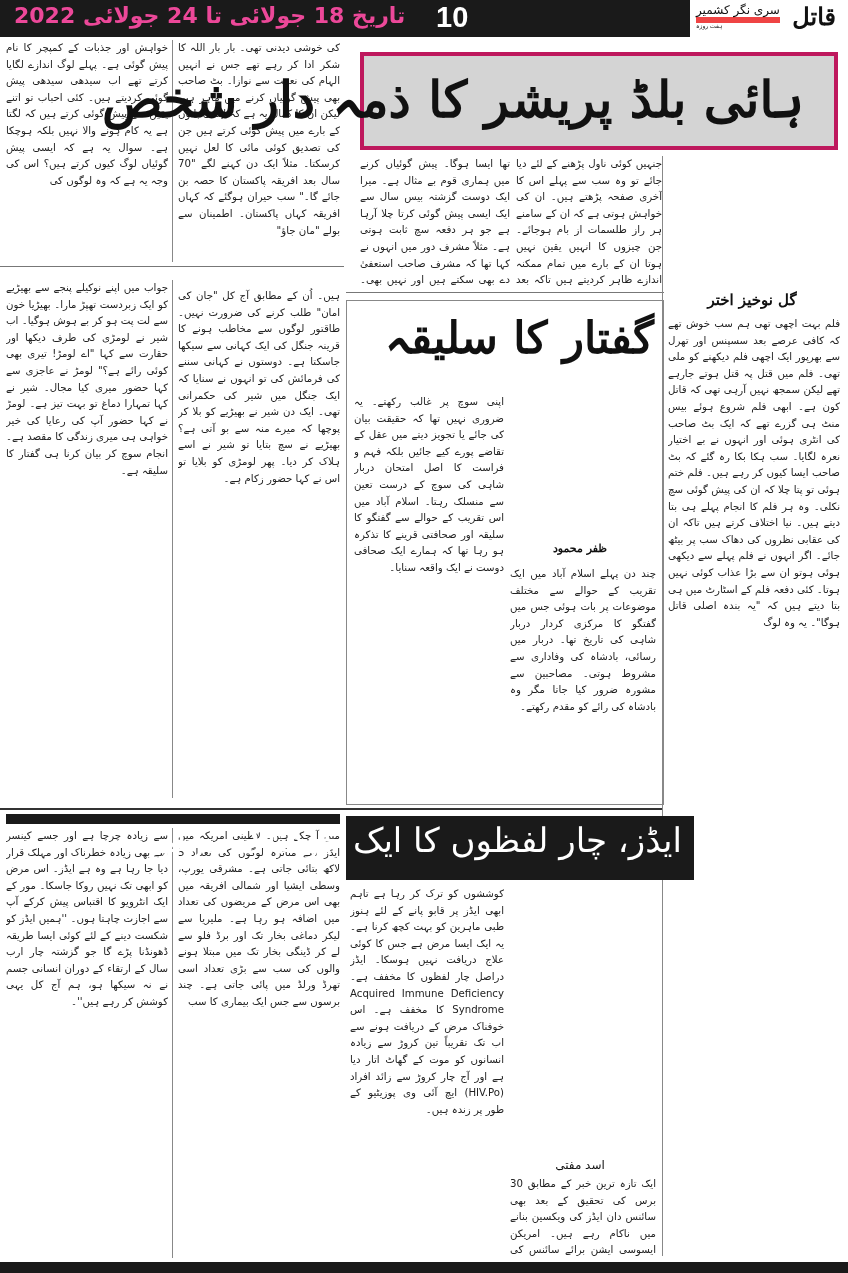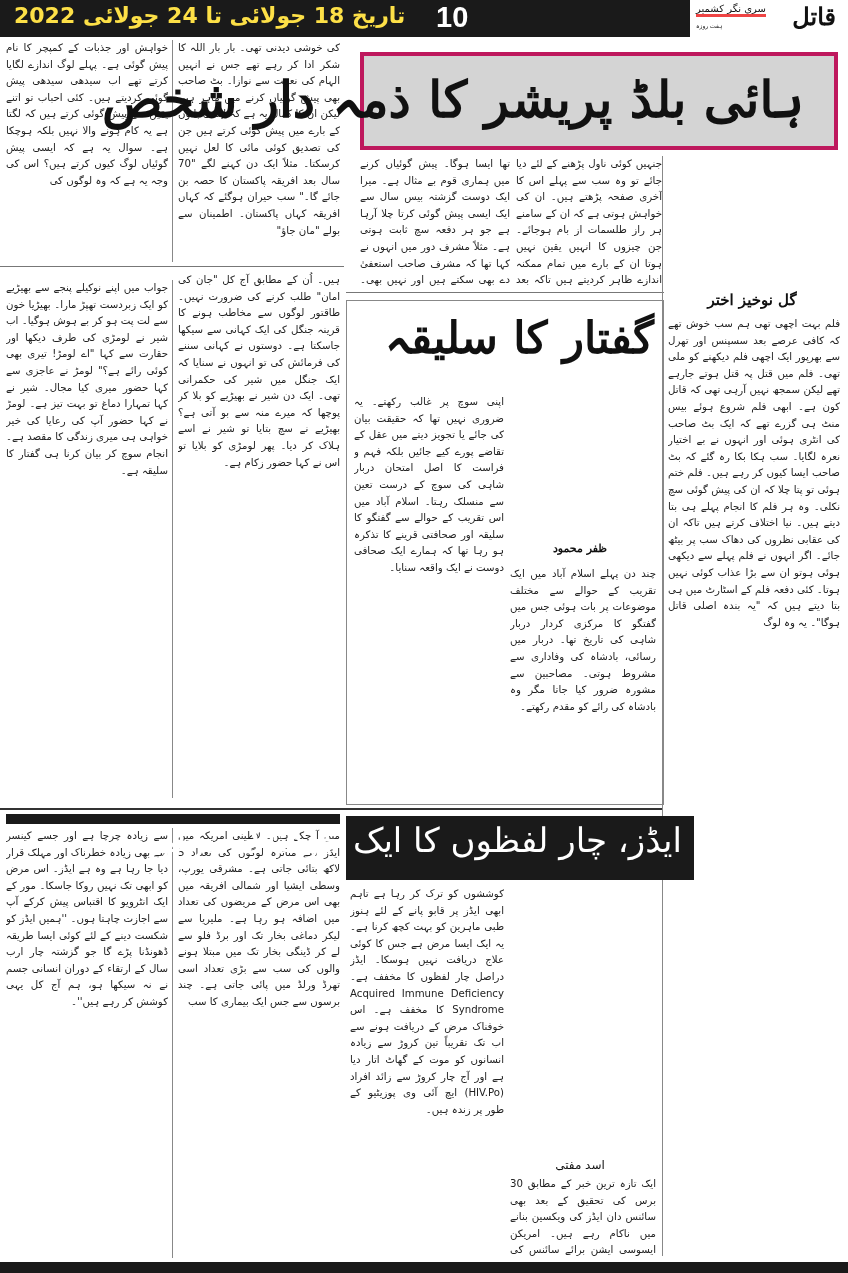--- a/index.html
+++ b/index.html
@@ -1,23 +1,23 @@
 <!DOCTYPE html>
 <html><head>
 <meta charset="utf-8">
 <style>
 *{box-sizing:border-box;margin:0;padding:0}
 body{width:848px;height:1273px;background:#fff;position:relative;overflow:hidden;font-family:"DejaVu Sans",sans-serif;color:#111}
 .abs{position:absolute}
 #masthead{left:0;top:0;width:848px;height:37px;background:#1a1a1a}
-#mast-date{left:14px;top:3px;color:#fde047;font-weight:bold;font-size:22px;direction:rtl;font-family:"DejaVu Sans",sans-serif;white-space:nowrap}
+#mast-date{left:14px;top:3px;color:#ec4899;font-weight:bold;font-size:22px;direction:rtl;font-family:"DejaVu Sans",sans-serif;white-space:nowrap}
 #mast-page{left:436px;top:1px;color:#fff;font-weight:bold;font-size:29px;font-family:"Liberation Sans",sans-serif}
 #mast-logo{left:690px;top:0;width:158px;height:37px;background:#fff}
 #mast-logo .logo-word{position:absolute;right:12px;top:2px;font-size:24px;font-weight:bold;color:#111;direction:rtl;font-family:"DejaVu Serif",serif}
-#mast-logo .logo-sub{position:absolute;left:6px;top:3px;font-size:10px;direction:rtl;border-bottom:3px solid #ef4444}
+#mast-logo .logo-sub{position:absolute;left:6px;top:3px;font-size:12px;direction:rtl;border-bottom:6px solid #ef4444}
 #mast-logo .logo-sub2{position:absolute;left:6px;top:22px;font-size:6px;direction:rtl}
 .col{position:absolute;direction:rtl;text-align:justify;font-size:10.2px;line-height:16.6px;color:#222;overflow:hidden;font-family:"DejaVu Sans",sans-serif}
 .col p{margin:0}
 .vrule{position:absolute;width:1px;background:#888}
 .hrule{position:absolute;height:1px;background:#777}
 #title-box{left:360px;top:52px;width:478px;height:98px;background:#d4d4d4;border:4px solid #be185d}
 #title-box span{position:absolute;right:30px;top:14px;font-size:50px;font-weight:bold;direction:rtl;font-family:"DejaVu Serif",serif;color:#111;white-space:nowrap}
 #gulnoor-byline{left:664px;top:291px;width:176px;text-align:center;font-size:15px;font-weight:bold;direction:rtl;font-family:"DejaVu Serif",serif}
 #guftar-box{left:346px;top:300px;width:318px;height:505px;border:1px solid #888}
 #guftar-title{left:350px;top:312px;width:304px;text-align:right;font-size:44px;font-weight:bold;direction:rtl;font-family:"DejaVu Serif",serif;white-space:nowrap}
@@ -62,21 +62,21 @@
 <div class="vrule" style="left:662px;top:156px;height:1100px"></div>
 <div id="gulnoor-byline" class="abs">گل نوخیز اختر</div>
 <div class="col" style="left:668px;top:316px;width:172px;height:940px">
     <p>فلم بہت اچھی تھی ہم سب خوش تھے کہ کافی عرصے بعد سسپنس اور تھرل سے بھرپور ایک اچھی فلم دیکھنے کو ملی تھی۔ فلم میں قتل پہ قتل ہوتے جارہے تھے لیکن سمجھ نہیں آرہی تھی کہ قاتل کون ہے۔ ابھی فلم شروع ہوئے بیس منٹ ہی گزرے تھے کہ ایک بٹ صاحب کی انٹری ہوئی اور انہوں نے بے اختیار نعرہ لگایا۔ سب ہکا بکا رہ گئے کہ بٹ صاحب ایسا کیوں کر رہے ہیں۔ فلم ختم ہوئی تو پتا چلا کہ ان کی پیش گوئی سچ نکلی۔ وہ ہر فلم کا انجام پہلے ہی بتا دیتے ہیں۔ نیا اختلاف کرتے ہیں تاکہ ان کی عقابی نظروں کی دھاک سب پر بیٹھ جائے۔ اگر انہوں نے فلم پہلے سے دیکھی ہوئی ہوتو ان سے بڑا عذاب کوئی نہیں ہوتا۔ کئی دفعہ فلم کے اسٹارٹ میں ہی بتا دیتے ہیں کہ "یہ بندہ اصلی قاتل ہوگا"۔ یہ وہ لوگ</p>
   </div>
 
 <div class="col" style="left:6px;top:280px;width:162px;height:518px">
     <p>جواب میں اپنے نوکیلے پنجے سے بھیڑیے کو ایک زبردست تھپڑ مارا۔ بھیڑیا خون سے لت پت ہو کر بے ہوش ہوگیا۔ اب شیر نے لومڑی کی طرف دیکھا اور حقارت سے کہا "اے لومڑ! تیری بھی کوئی رائے ہے؟" لومڑ نے عاجزی سے کہا حضور میری کیا مجال۔ شیر نے کہا تمہارا دماغ تو بہت تیز ہے۔ لومڑ نے کہا حضور آپ کی رعایا کی خیر خواہی ہی میری زندگی کا مقصد ہے۔ انجام سوچ کر بیان کرنا ہی گفتار کا سلیقہ ہے۔</p>
   </div>
 <div class="vrule" style="left:172px;top:280px;height:518px"></div>
-<div class="col" style="left:178px;top:272px;width:162px;height:518px">
+<div class="col" style="left:178px;top:288px;width:162px;height:518px">
     <p>ہیں۔ اُن کے مطابق آج کل "جان کی امان" طلب کرنے کی ضرورت نہیں۔ طاقتور لوگوں سے مخاطب ہونے کا قرینہ جنگل کی ایک کہانی سے سیکھا جاسکتا ہے۔ دوستوں نے کہانی سننے کی فرمائش کی تو انہوں نے سنایا کہ ایک جنگل میں شیر کی حکمرانی تھی۔ ایک دن شیر نے بھیڑیے کو بلا کر پوچھا کہ میرے منہ سے بو آتی ہے؟ بھیڑیے نے سچ بتایا تو شیر نے اسے ہلاک کر دیا۔ پھر لومڑی کو بلایا تو اس نے کہا حضور زکام ہے۔</p>
   </div>
 <div id="guftar-box" class="abs"></div>
 <div id="guftar-title" class="abs">گفتار کا سلیقہ</div>
 <div class="col" style="left:354px;top:394px;width:150px;height:402px">
     <p>اپنی سوچ پر غالب رکھتے۔ یہ ضروری نہیں تھا کہ حقیقت بیان کی جائے یا تجویز دیتے میں عقل کے تقاضے پورے کیے جائیں بلکہ فہم و فراست کا اصل امتحان دربار شاہی کی سوچ کے درست تعین سے منسلک رہتا۔ اسلام آباد میں اس تقریب کے حوالے سے گفتگو کا سلیقہ اور صحافتی قرینے کا تذکرہ ہو رہا تھا کہ ہمارے ایک صحافی دوست نے ایک واقعہ سنایا۔</p>
   </div>
 <div id="zafar-byline" class="abs">ظفر محمود</div>
 <div class="col" style="left:510px;top:566px;width:146px;height:230px">
     <p>چند دن پہلے اسلام آباد میں ایک تقریب کے حوالے سے مختلف موضوعات پر بات ہوئی جس میں گفتگو کا مرکزی کردار دربار شاہی کی تاریخ تھا۔ دربار میں رسائی، بادشاہ کی وفاداری سے مشروط ہوتی۔ مصاحبین سے مشورہ ضرور کیا جاتا مگر وہ بادشاہ کی رائے کو مقدم رکھتے۔</p>

